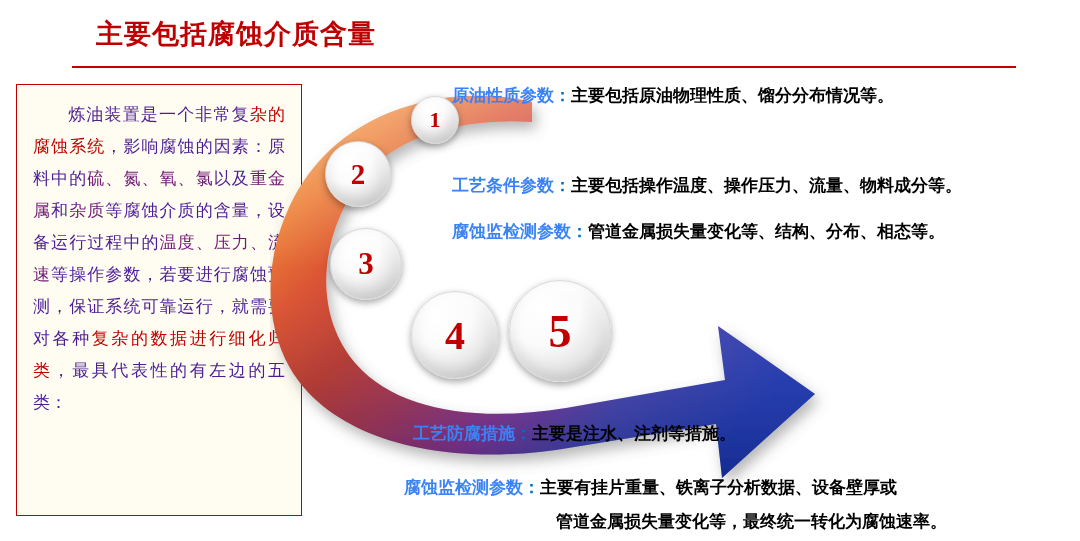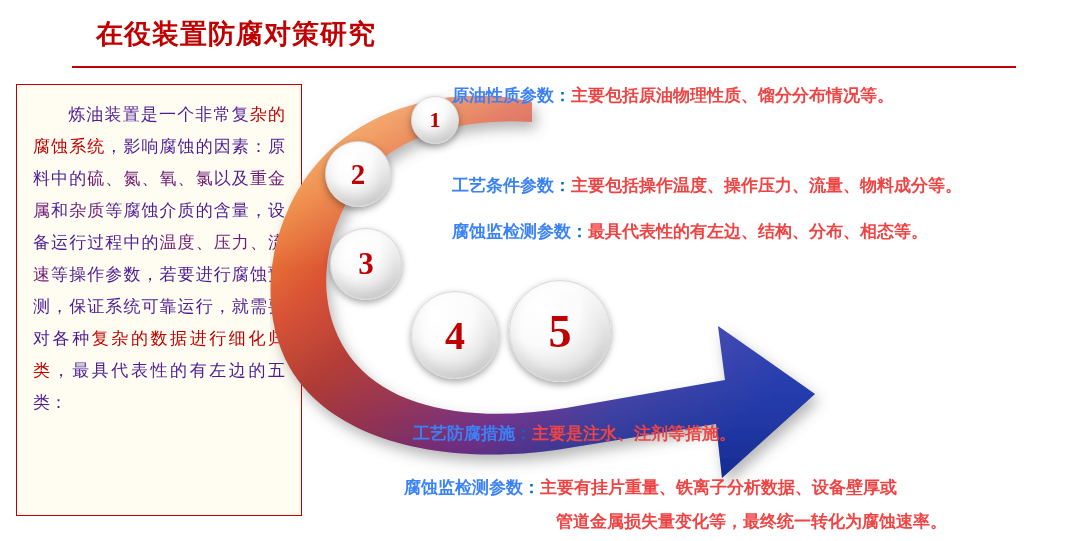--- a/index.html
+++ b/index.html
@@ -91,33 +91,33 @@
   
   .row {
     position: absolute;
     white-space: nowrap;
     font-size: 17px;
     font-weight: bold;
     line-height: 1.2;
   }
   .row .label  { color: #3b82f6; }
   .row .colon  { color: #0070c0; }
-  .row .desc   { color: #ef4444; }
+  .row .desc   { color: #000000; }
 
   #row-1 { left: 452px; top: 86px; }
   #row-2 { left: 452px; top: 176px; }
   #row-3 { left: 452px; top: 222px; }
   #row-4 { left: 413px; top: 424px; }
   #row-5 { left: 404px; top: 478px; }
   #row-5b { left: 556px; top: 512px; }
 </style>
 </head>
 <body>
 
-<div id="title">在役装置防腐对策研究</div>
+<div id="title">主要包括腐蚀介质含量</div>
 <div id="title-rule"></div>
 
 <div id="left-box">
   <p>
     <span style="display:inline-block;width:34px"></span><span class="dark">炼油装置是一个非常复</span><span class="red">杂的腐蚀系统</span><span class="dark">，影响腐蚀的</span><span class="dark">因素：原料中的</span><span class="blue">硫、氮、氧、</span><span class="blue">氯</span><span class="dark">以及</span><span class="blue">重金属</span><span class="dark">和</span><span class="blue">杂质</span><span class="dark">等腐蚀</span><span class="dark">介质的含量，设备运行过程</span><span class="dark">中的</span><span class="blue">温度、压力、流速</span><span class="dark">等操</span><span class="dark">作参数，若要进行腐蚀预测，</span><span class="dark">保证系统可靠运行，就需要</span><span class="dark">对各种</span><span class="red">复杂的数据进行细化</span><span class="red">归类</span><span class="dark">，最具代表性的有左边</span><span class="dark">的五类：</span>
   </p>
 </div>
 
 <svg id="graphic" viewBox="0 0 560 430">
   <defs>
@@ -191,21 +191,21 @@
 
 <div class="row" id="row-1">
   <span class="label">原油性质参数</span><span class="colon">：</span><span class="desc">主要包括原油物理性质、馏分分布情况等。</span>
 </div>
 
 <div class="row" id="row-2">
   <span class="label">工艺条件参数</span><span class="colon">：</span><span class="desc">主要包括操作温度、操作压力、流量、物料成分等。</span>
 </div>
 
 <div class="row" id="row-3">
-  <span class="label">腐蚀监检测参数</span><span class="colon">：</span><span class="desc">最具代表性的有左边、结构、分布、相态等。</span>
+  <span class="label">腐蚀监检测参数</span><span class="colon">：</span><span class="desc">管道金属损失量变化等、结构、分布、相态等。</span>
 </div>
 
 <div class="row" id="row-4">
   <span class="label">工艺防腐措施</span><span class="colon">：</span><span class="desc">主要是注水、注剂等措施。</span>
 </div>
 
 <div class="row" id="row-5">
   <span class="label">腐蚀监检测参数</span><span class="colon">：</span><span class="desc">主要有挂片重量、铁离子分析数据、设备壁厚或</span>
 </div>
 <div class="row" id="row-5b">

